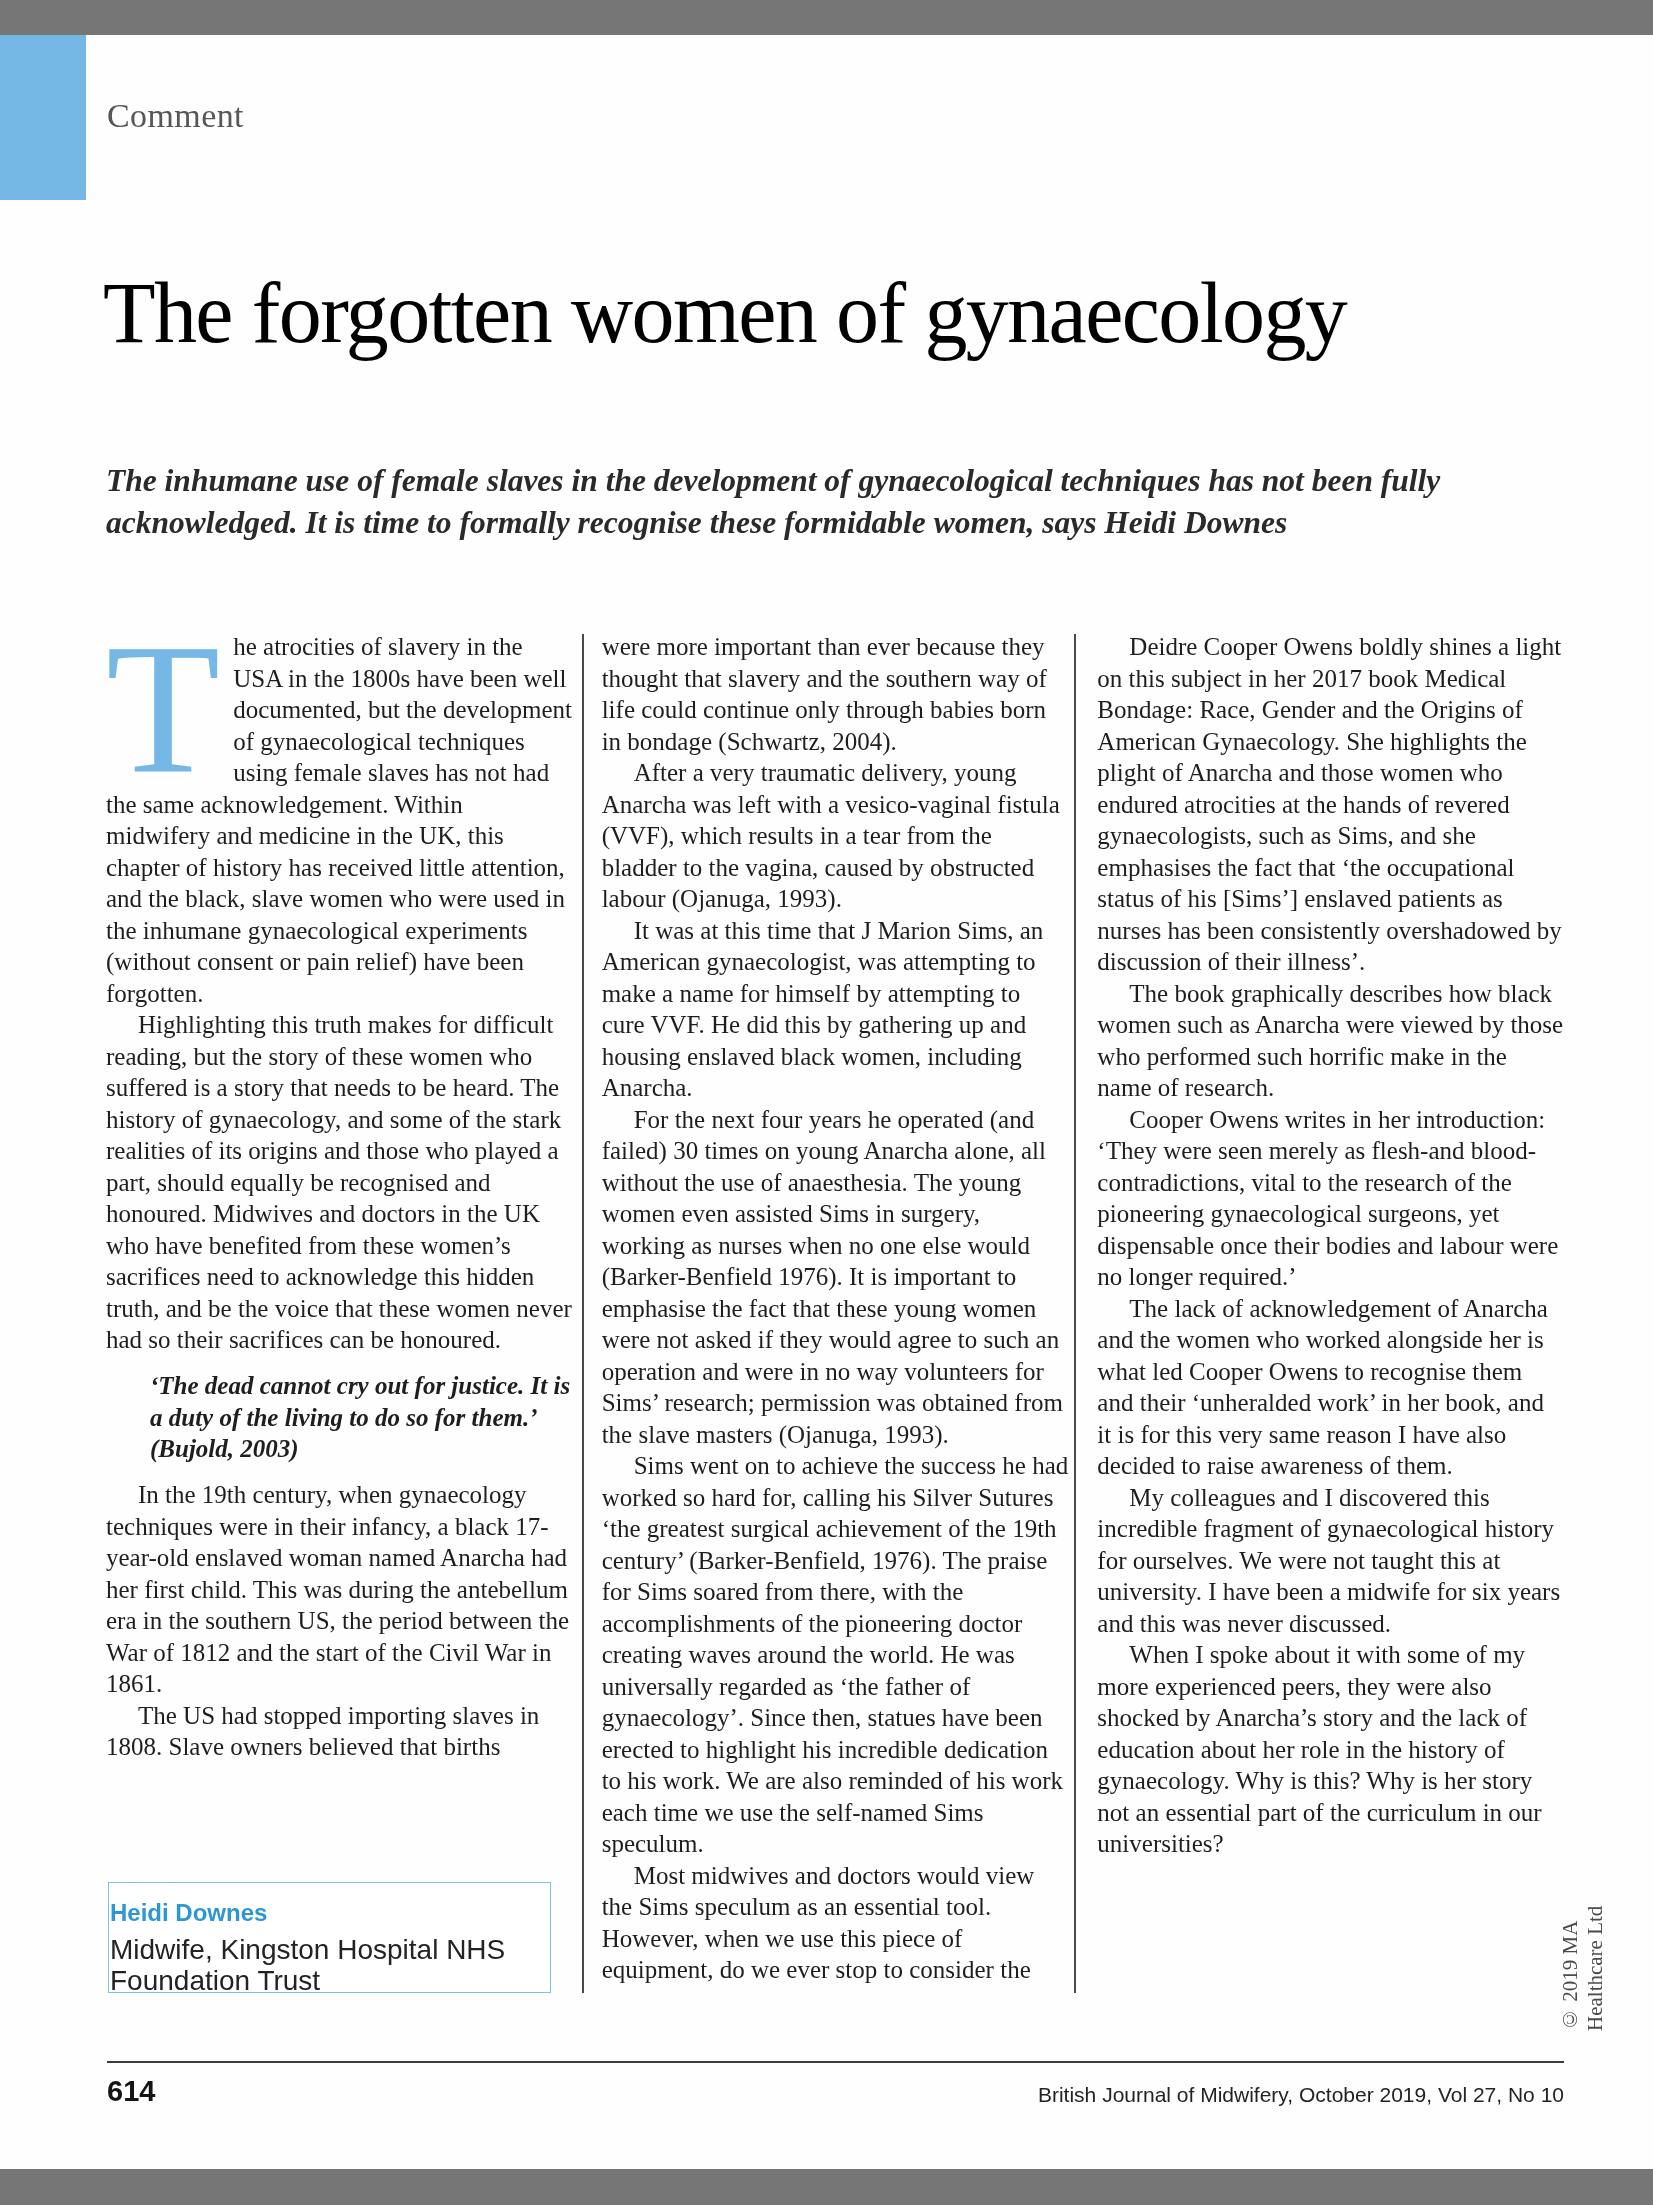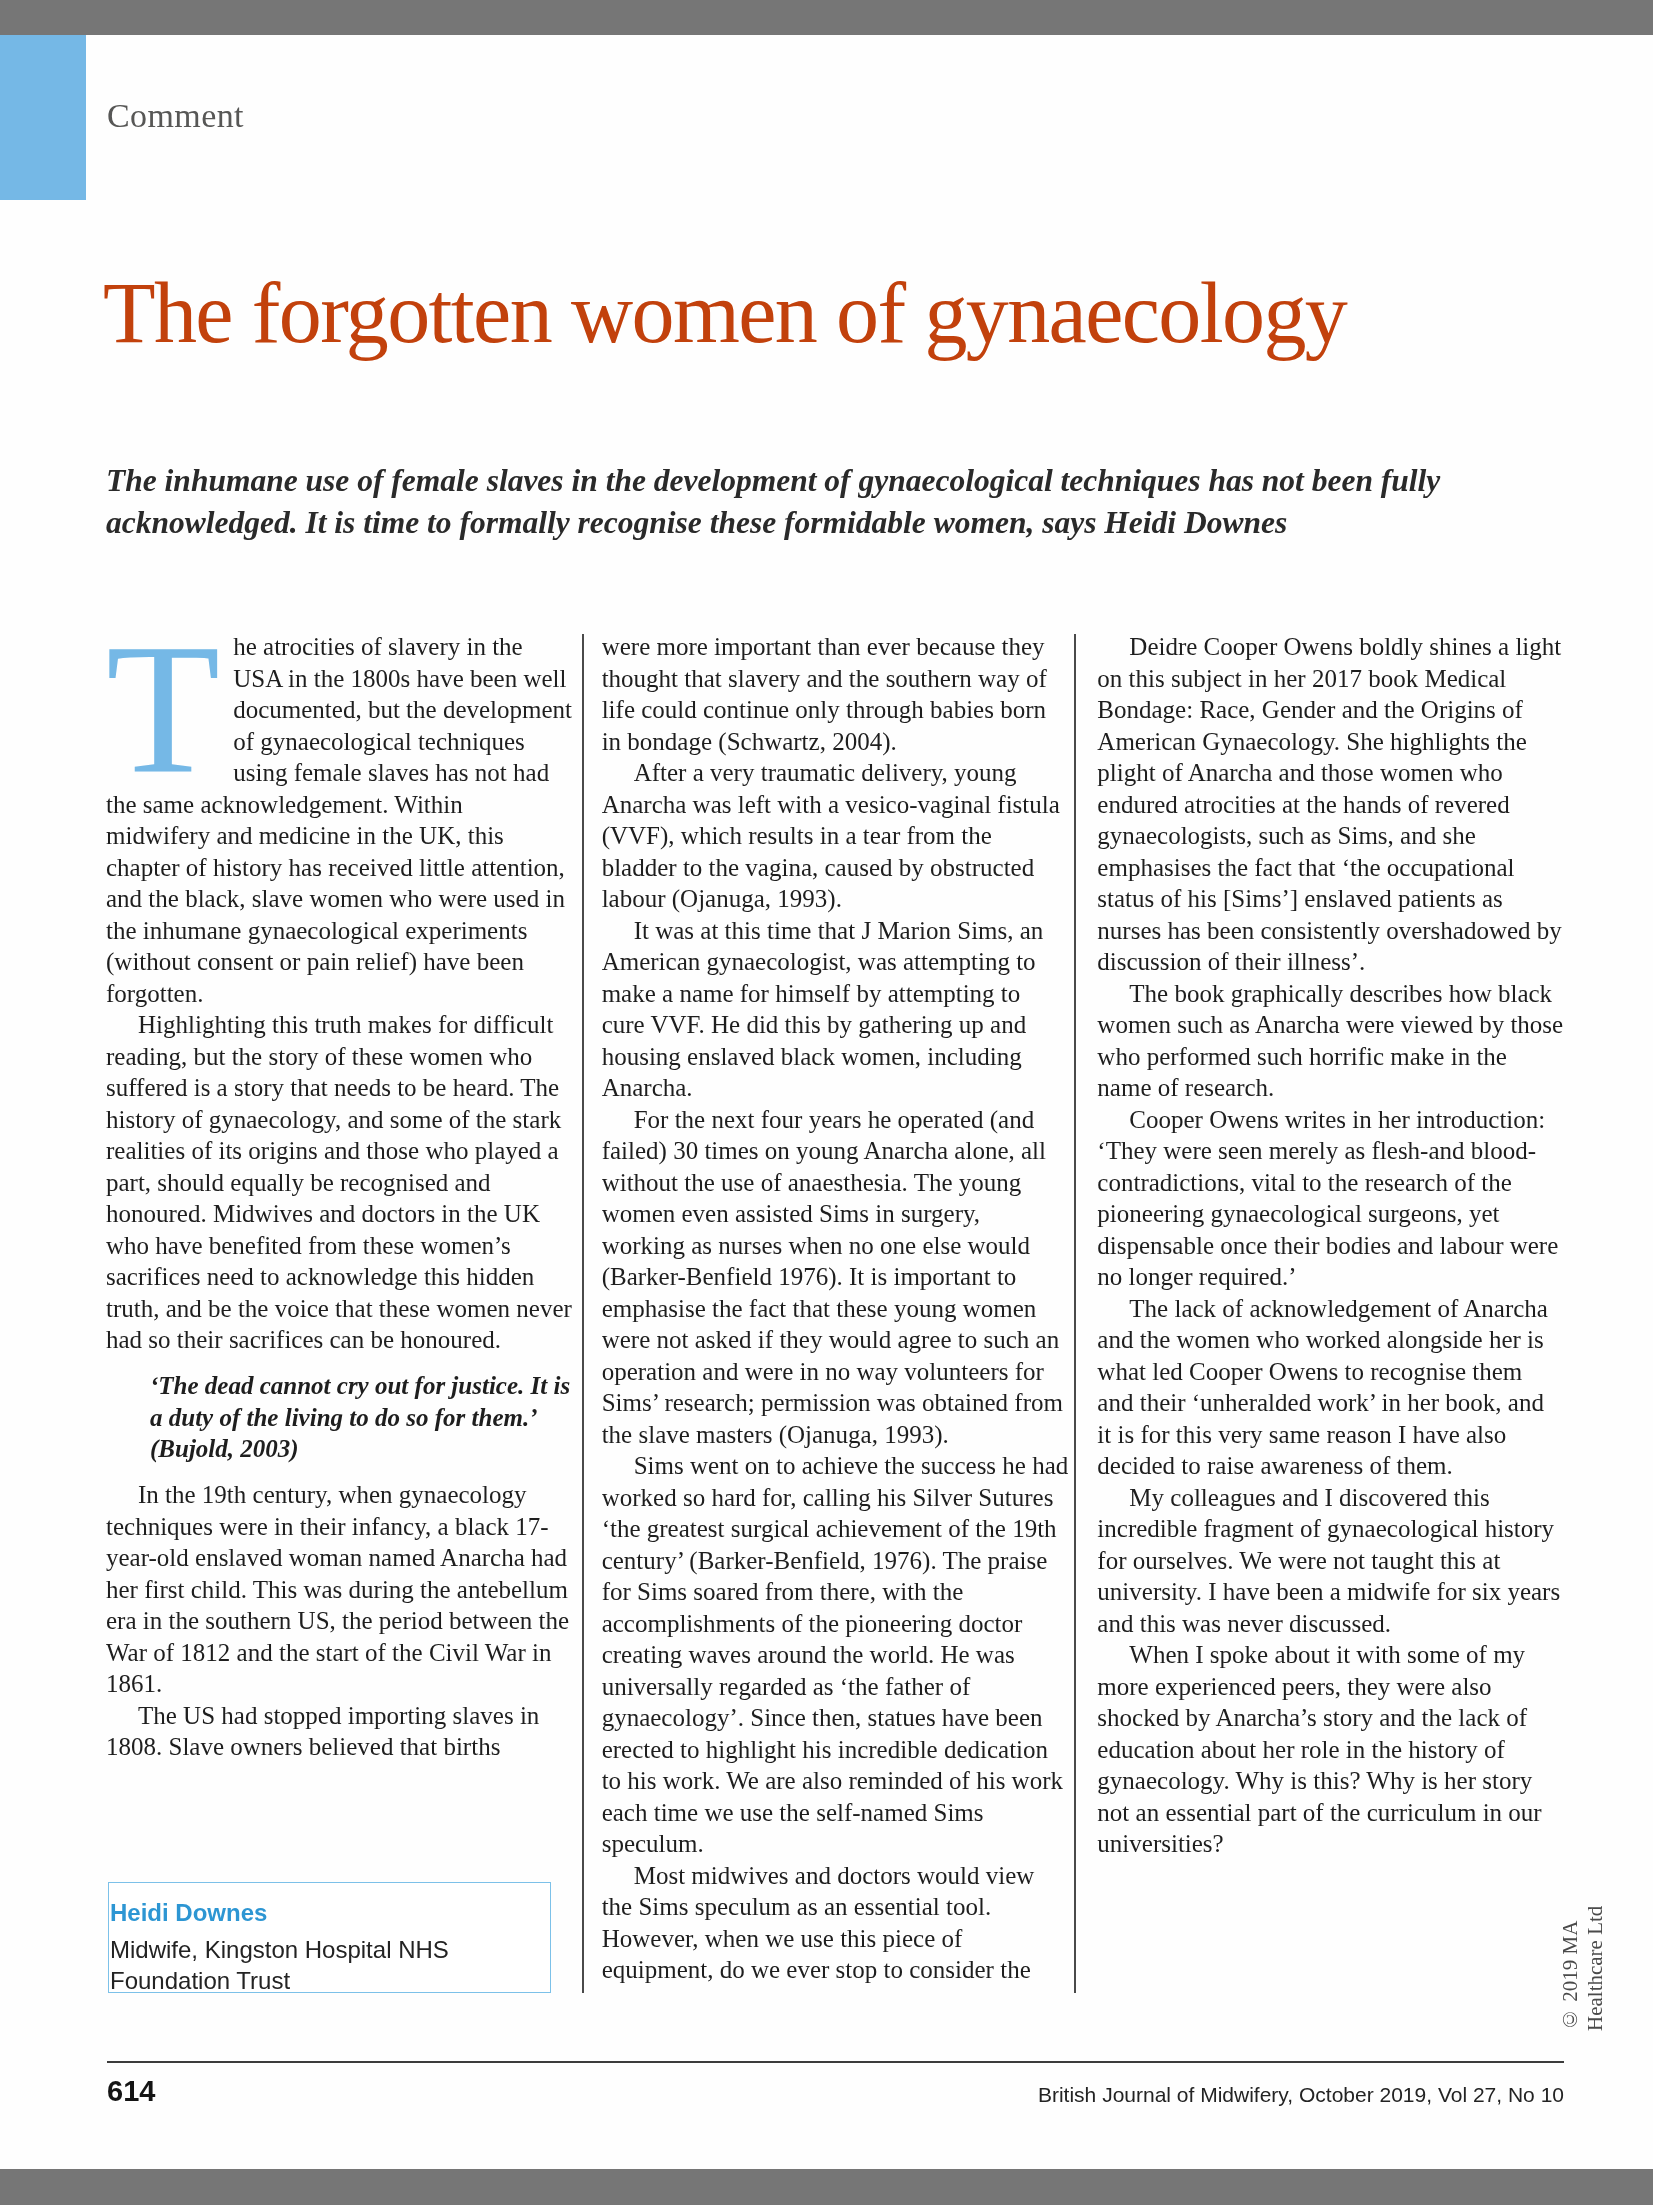--- a/index.html
+++ b/index.html
@@ -4,40 +4,40 @@
 <style>
   html,body{margin:0;padding:0;background:#e9e9e9;}
   .page{position:relative;width:1653px;height:2205px;background:#fefefe;overflow:hidden;}
   .topbar{position:absolute;left:0;top:0;width:1653px;height:35px;background:#767676;}
   .bottombar{position:absolute;left:0;top:2169px;width:1653px;height:36px;background:#767676;}
   .bluetab{position:absolute;left:0;top:35px;width:86px;height:165px;background:#75b8e6;}
   .kicker{position:absolute;left:107px;top:97px;font-family:"Liberation Serif",serif;font-weight:normal;
           font-size:34px;color:#575756;letter-spacing:0.4px;}
   .title{position:absolute;left:103px;top:265px;width:1493px;margin:0;
          font-family:"Liberation Serif",serif;font-weight:normal;font-size:86px;line-height:1.12;
-         color:#c2410c;letter-spacing:-1.6px;white-space:nowrap;}
+         color:#000000;letter-spacing:-1.6px;white-space:nowrap;}
   .standfirst{position:absolute;left:106px;top:460px;width:1465px;margin:0;
           font-family:"Liberation Serif",serif;font-style:italic;font-weight:bold;
           font-size:31.5px;line-height:42px;color:#2a2a2a;}
   .bodyarea{position:absolute;left:106px;top:631px;width:1458px;height:1364px;display:flex;gap:29px;}
   .col{width:467px;height:100%;overflow:hidden;font-family:"Liberation Serif",serif;
        font-size:25px;line-height:31.5px;color:#1e1e1e;text-align:left;}
   .blk{margin:0;}
   .ind{text-indent:32px;}
   .quote{margin:14.5px 0 14.5px 44px;font-weight:bold;font-style:italic;white-space:pre-line;text-indent:0;}
   .dropcap{float:left;font-family:"Liberation Serif",serif;font-size:187px;line-height:144px;
            color:#75b8e6;margin:4.8px 13px 0 0;}
   .it{margin-top:32px;}
   .sep{position:absolute;top:634px;width:1.6px;height:1359px;background:#4a4a4a;}
   .sep1{left:582px;} .sep2{left:1074px;}
   .authorbox{position:absolute;left:108px;top:1882px;width:443px;height:111px;background:#ffffff;
              border:1.6px solid #7cc1e9;box-sizing:border-box;padding:16px 8px 0 1px;
              font-family:"Liberation Sans",sans-serif;}
   .author-name{font-weight:bold;font-size:24px;color:#2d96d3;margin-bottom:6.5px;}
-  .author-aff{font-size:24px;line-height:31px;color:#232323;}
+  .author-aff{font-size:28px;line-height:31px;color:#232323;}
   .copyright{position:absolute;left:1558px;top:1832px;height:199px;
              writing-mode:vertical-rl;transform:rotate(180deg);
              font-family:"Liberation Serif",serif;font-size:21px;color:#4a4a4a;}
   .footer-rule{position:absolute;left:107px;top:2061px;width:1457px;height:2.4px;background:#3c3c3c;}
   .footer-page{position:absolute;left:107px;top:2075px;font-family:"Liberation Sans",sans-serif;
                font-weight:bold;font-size:29px;color:#141414;}
   .footer-journal{position:absolute;right:89px;top:2083px;font-family:"Liberation Sans",sans-serif;
                   font-size:21px;color:#232323;}
 </style>
 </head>

